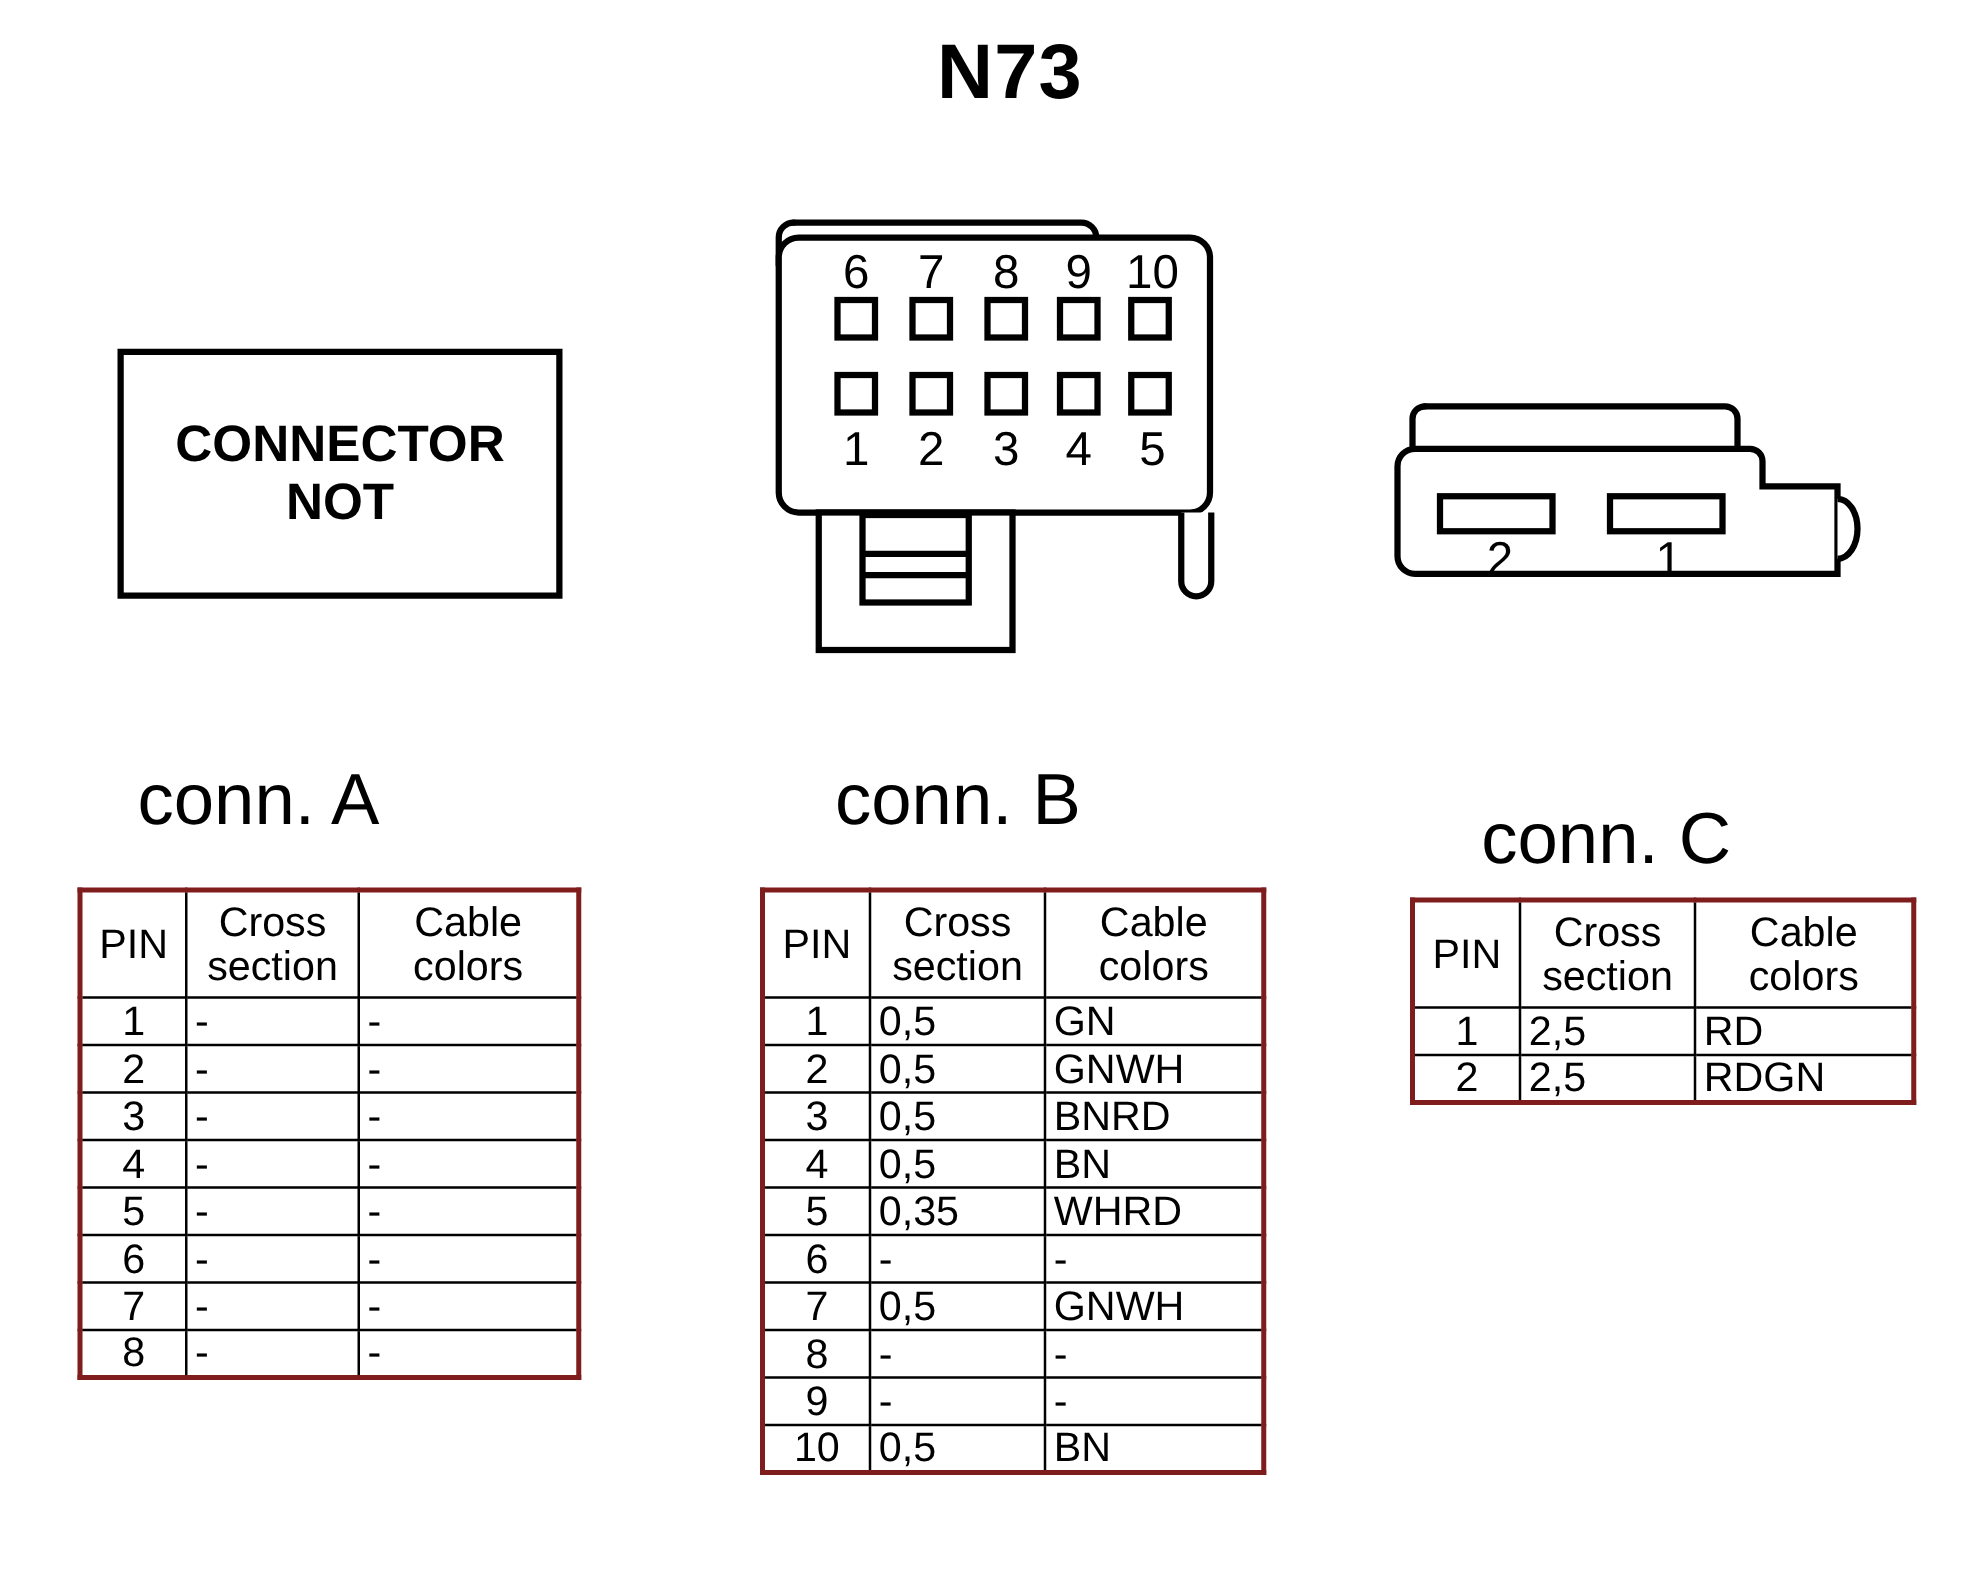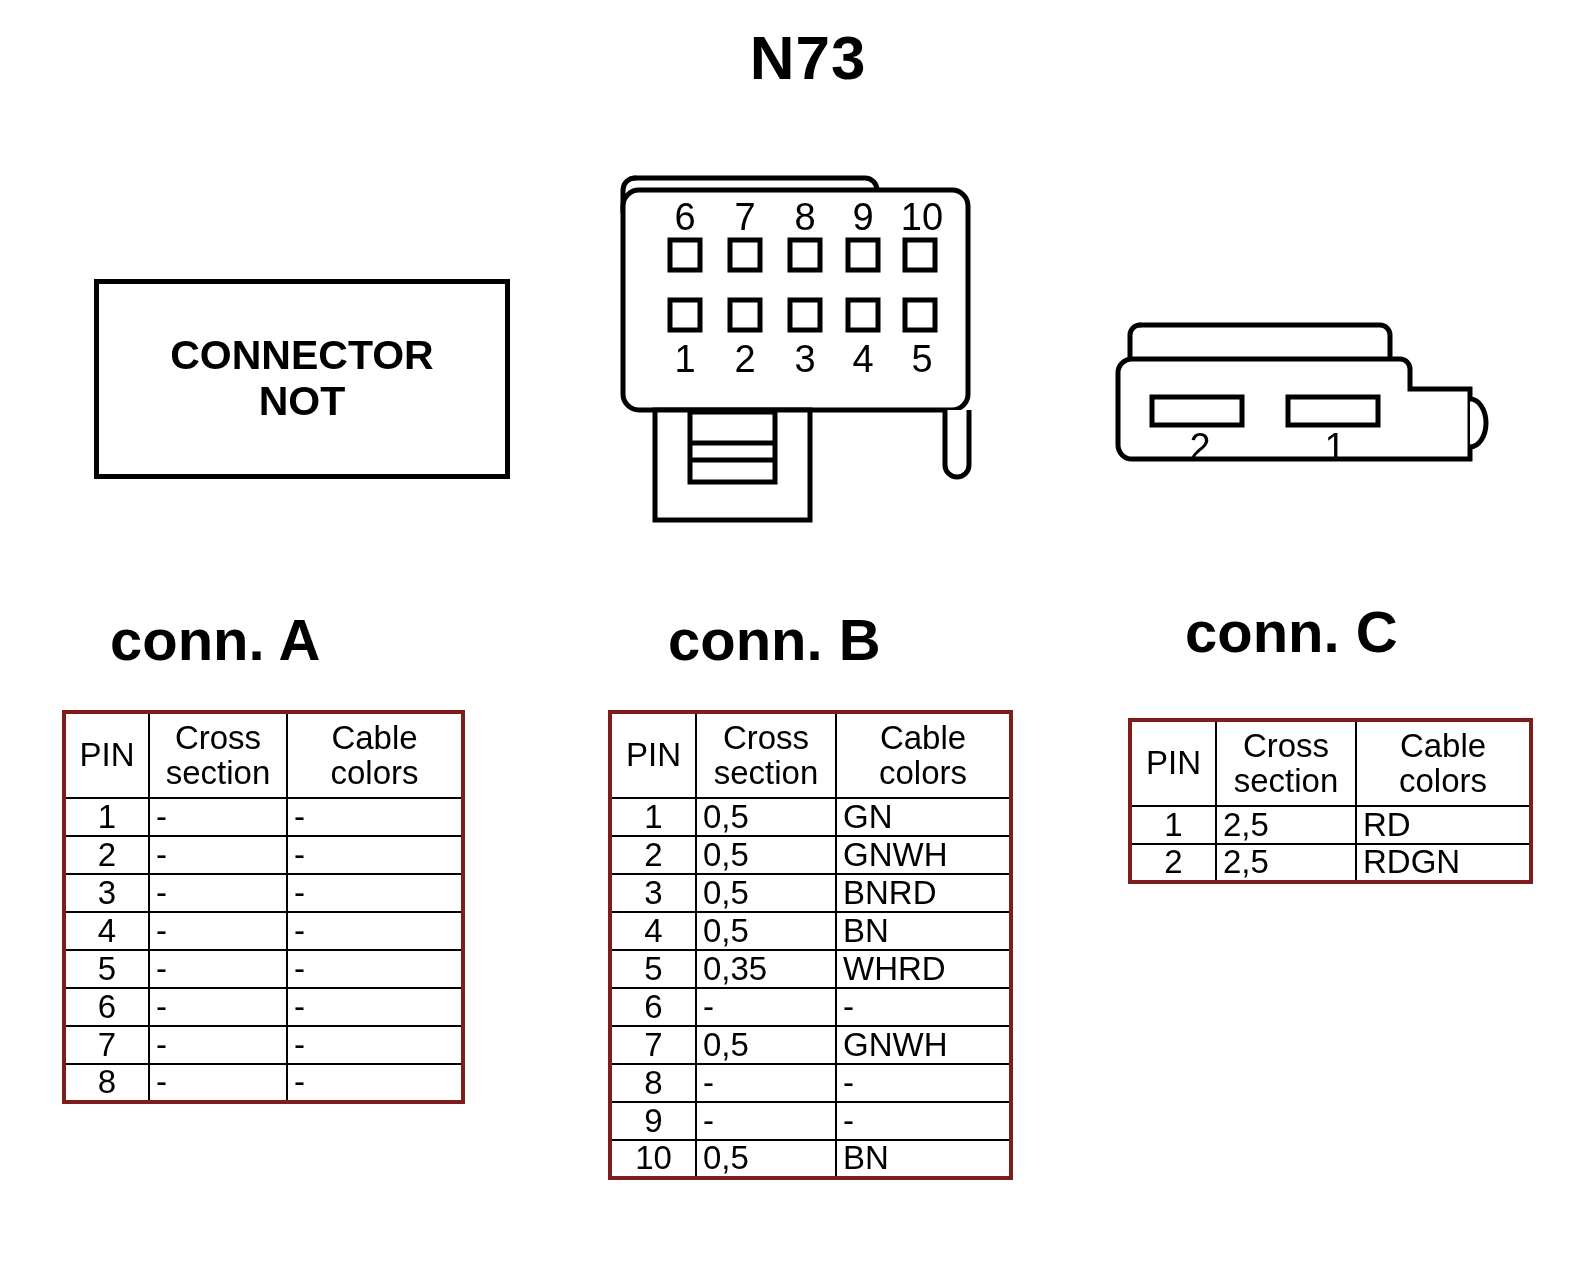--- a/index.html
+++ b/index.html
@@ -24,21 +24,21 @@
     font-size: 62px;
     font-weight: bold;
     letter-spacing: 1px;
   }
 
   
   .na-box {
     position: absolute;
     left: 94px;
     top: 279px;
-    width: 416px;
+    width: 356px;
     height: 200px;
     border: 5px solid #000;
     background: #fff;
     box-sizing: border-box;
     display: flex;
     flex-direction: column;
     align-items: center;
     justify-content: center;
     line-height: 1.12;
   }
@@ -65,26 +65,26 @@
     left: 1110px;
     top: 305px;
     width: 400px;
     height: 180px;
   }
 
   
   .conn-label {
     position: absolute;
     font-size: 58px;
-    font-weight: bold;
+    font-weight: normal;
     white-space: nowrap;
   }
   #label-a { left: 110px; top: 606px; }
   #label-b { left: 668px; top: 606px; }
-  #label-c { left: 1185px; top: 598px; }
+  #label-c { left: 1185px; top: 637px; }
 
   
   .pin-table {
     position: absolute;
     border-collapse: collapse;
     background: #fff;
     border: 4px solid #7f1d1d;
     table-layout: fixed;
   }
   .pin-table td, .pin-table th {

